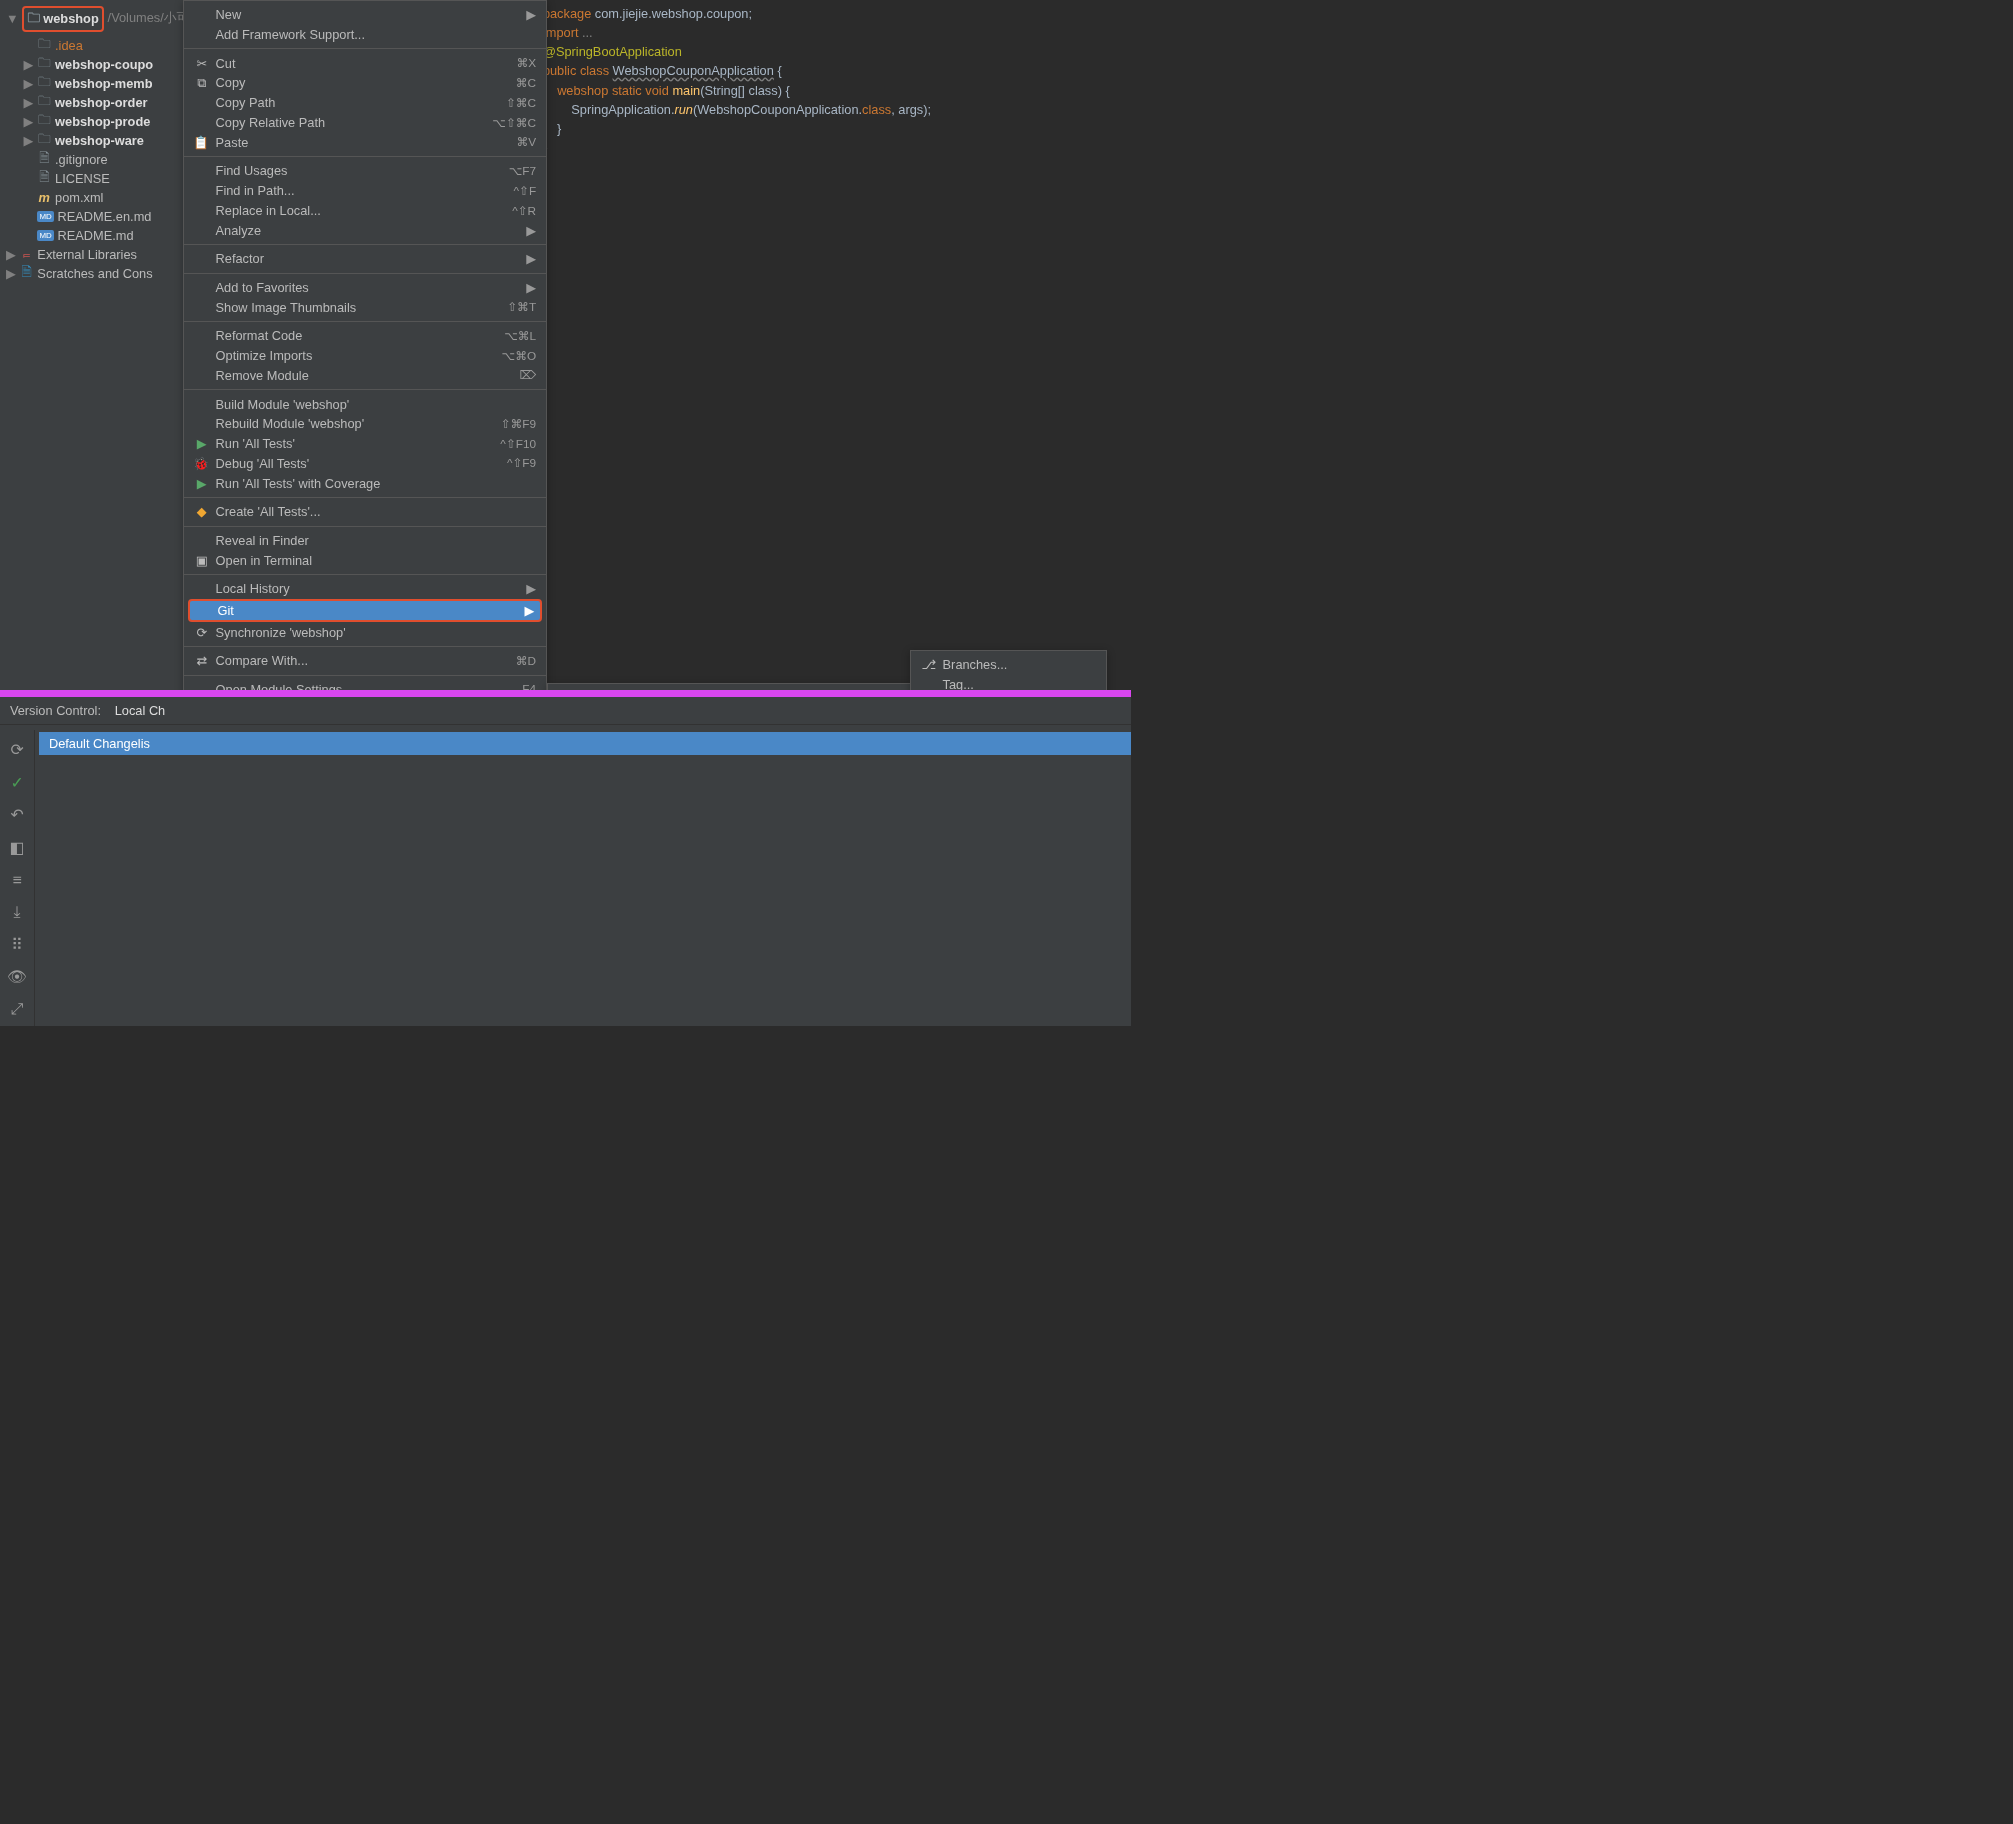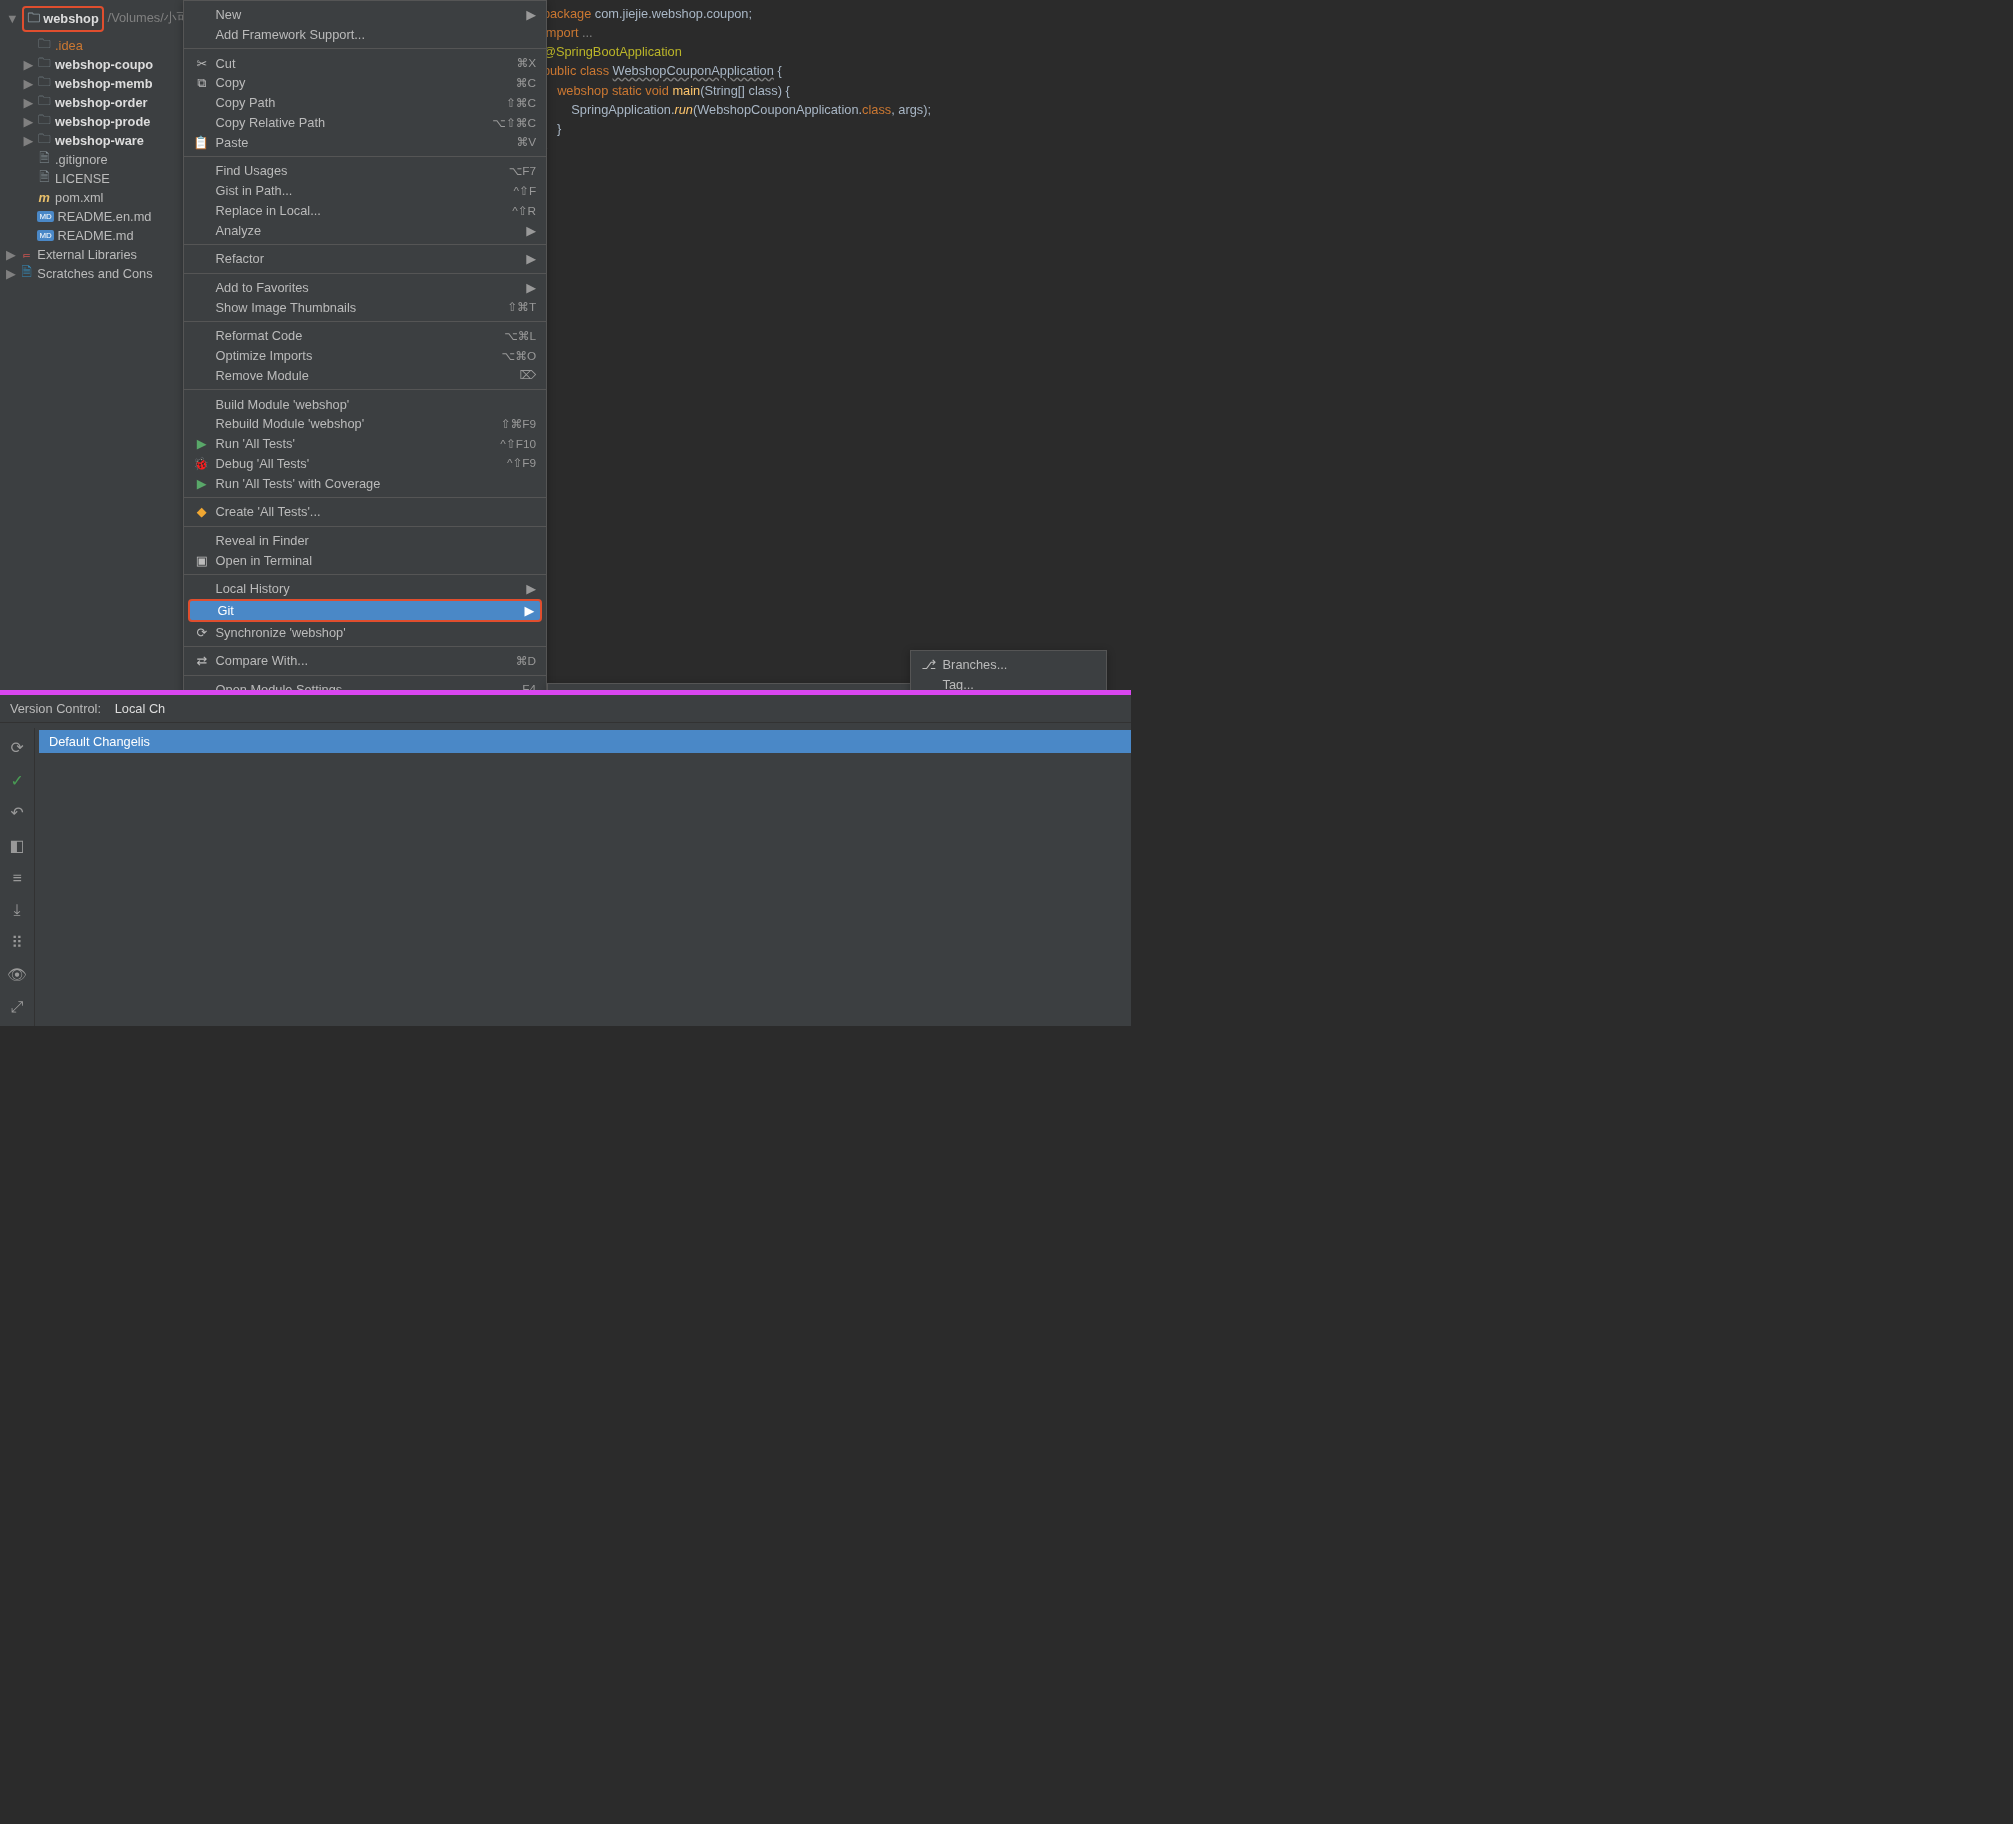--- a/index.html
+++ b/index.html
@@ -84,21 +84,21 @@
     .ctx-menu .item .sc { color: #999; font-size: 11.8px; padding-left: 19.7px; }
     .ctx-menu .item .sub { color: #999; margin-left: 7.9px; }
     .ctx-menu .item.disabled { color: #777; }
     .ctx-menu .item.selected { background: #4A88C7; color: #fff; }
     .ctx-menu .item.selected .sc, .ctx-menu .item.selected .sub { color: #fff; }
     .ctx-menu .item.boxed { border: 2px solid #e04e2e; border-radius: 3.9px; margin: 0 3.9px; padding: 2px 5.9px; }
     
     .bottom-panel {
       position: absolute; left: 0; top: 690px; right: 0; bottom: 0;
       background: #3c3f41;
-      border-top: 5px solid #d946ef;
+      border-top: 7px solid #d946ef;
     }
     .vc-tabs { display: flex; align-items: center; gap: 13.8px; padding: 5.9px 9.9px; border-bottom: 1px solid #323232; }
     .vc-sidebar { position: absolute; left: 0; top: 33px; width: 35px; bottom: 0; display: flex; flex-direction: column; align-items: center; gap: 13.8px; padding-top: 9.9px; border-right: 1px solid #323232;}
     .vc-sidebar .ic { color: #999; font-size: 15.8px; }
     .changelist { position: absolute; left: 39px; top: 35px; right: 0; background: #4A88C7; color: #fff; padding: 3.9px 9.9px; }
   </style>
 </head>
 <body>
 
 <div class="left-panel">
@@ -233,21 +233,21 @@
       <span class="sc">⌘V</span>
     </div>
     <div class="sep"></div>
     <div class="item">
       <span class="micon"></span>
       <span class="label">Find Usages</span>
       <span class="sc">⌥F7</span>
     </div>
     <div class="item">
       <span class="micon"></span>
-      <span class="label">Gist in Path...</span>
+      <span class="label">Find in Path...</span>
       <span class="sc">^⇧F</span>
     </div>
     <div class="item">
       <span class="micon"></span>
       <span class="label">Replace in Local...</span>
       <span class="sc">^⇧R</span>
     </div>
     <div class="item">
       <span class="micon"></span>
       <span class="label">Analyze</span>

